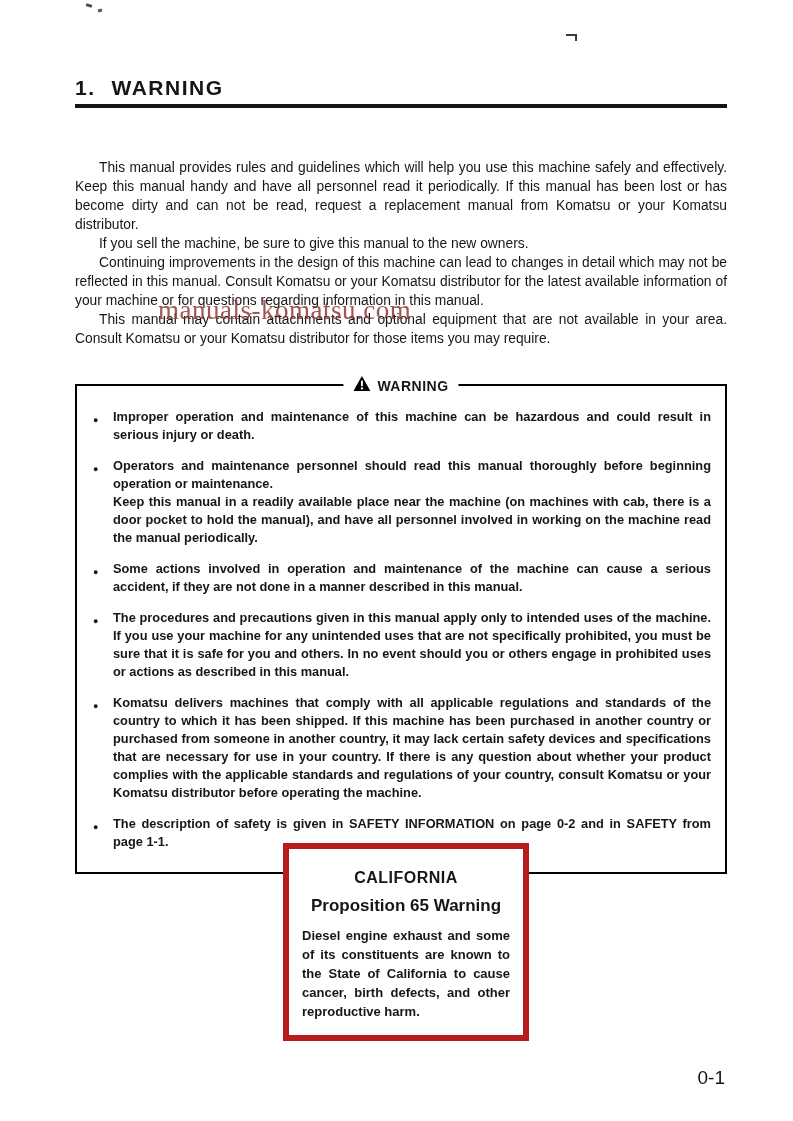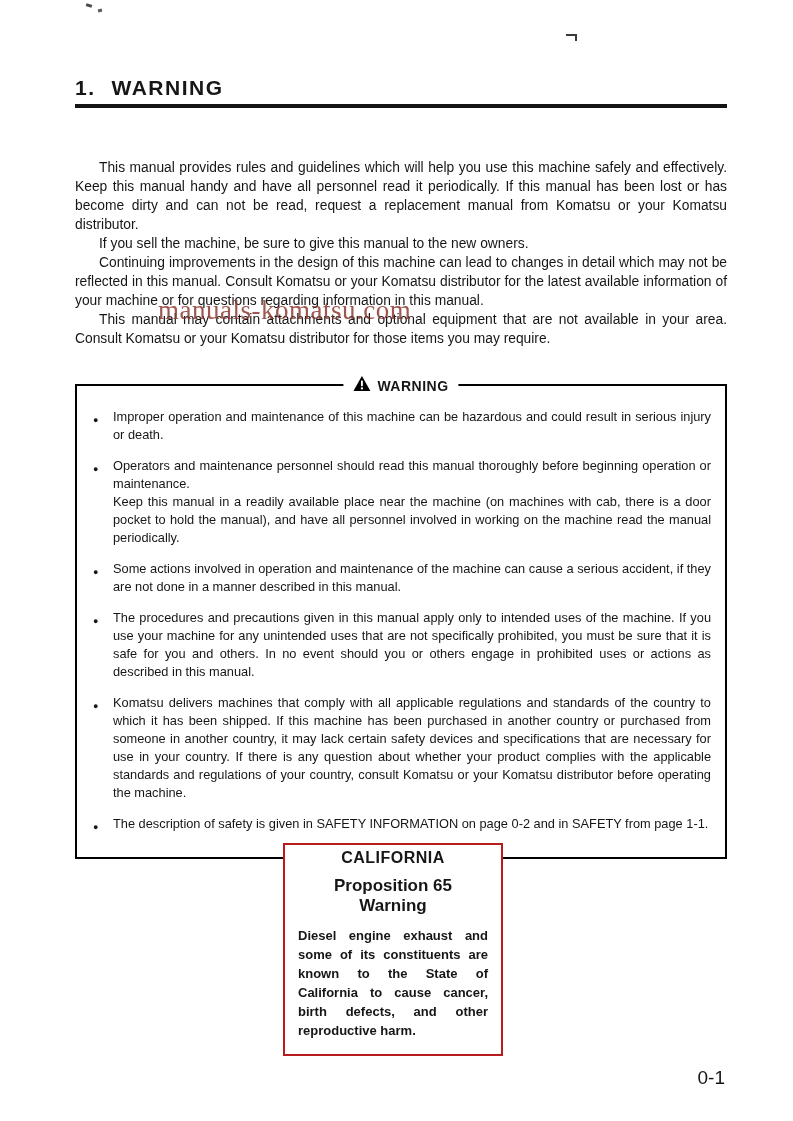--- a/index.html
+++ b/index.html
@@ -38,30 +38,30 @@
     background:#fff; padding:0 10px;
     display:flex; align-items:flex-end; gap:7px;
     font-weight:bold; font-size:14px; letter-spacing:0.5px;
     white-space:nowrap;
   }
   .w-item { display:flex; margin-bottom:13px; }
   .w-bullet {
     width:11px; margin-right:9px; padding-top:3px;
     font-size:9px; line-height:18px; flex:none; font-weight:bold;
   }
-  .w-text { flex:1; font-weight:normal; font-size:12.8px; line-height:18px; text-align:justify; }
+  .w-text { flex:1; font-weight:bold; font-size:12.8px; line-height:18px; text-align:justify; }
   .w-text .sub { margin-top:0; }
 
   
   .california-box {
     position:absolute;
-    left:283px; top:843px; width:220px; min-height:188px;
-    border:2px solid #b91c1c;
+    left:283px; top:843px; width:246px; min-height:188px;
+    border:6px solid #b91c1c;
     background:#fff;
-    padding:4px 13px 14px 13px;
+    padding:20px 13px 14px 13px;
     text-align:center;
   }
   .ca-title { font-size:16px; font-weight:bold; letter-spacing:0.5px; }
   .ca-subtitle { font-size:17px; font-weight:bold; margin-top:9px; }
   .ca-body {
     margin-top:10px; font-size:13px; font-weight:bold;
     line-height:19px; text-align:justify;
   }
 
   

